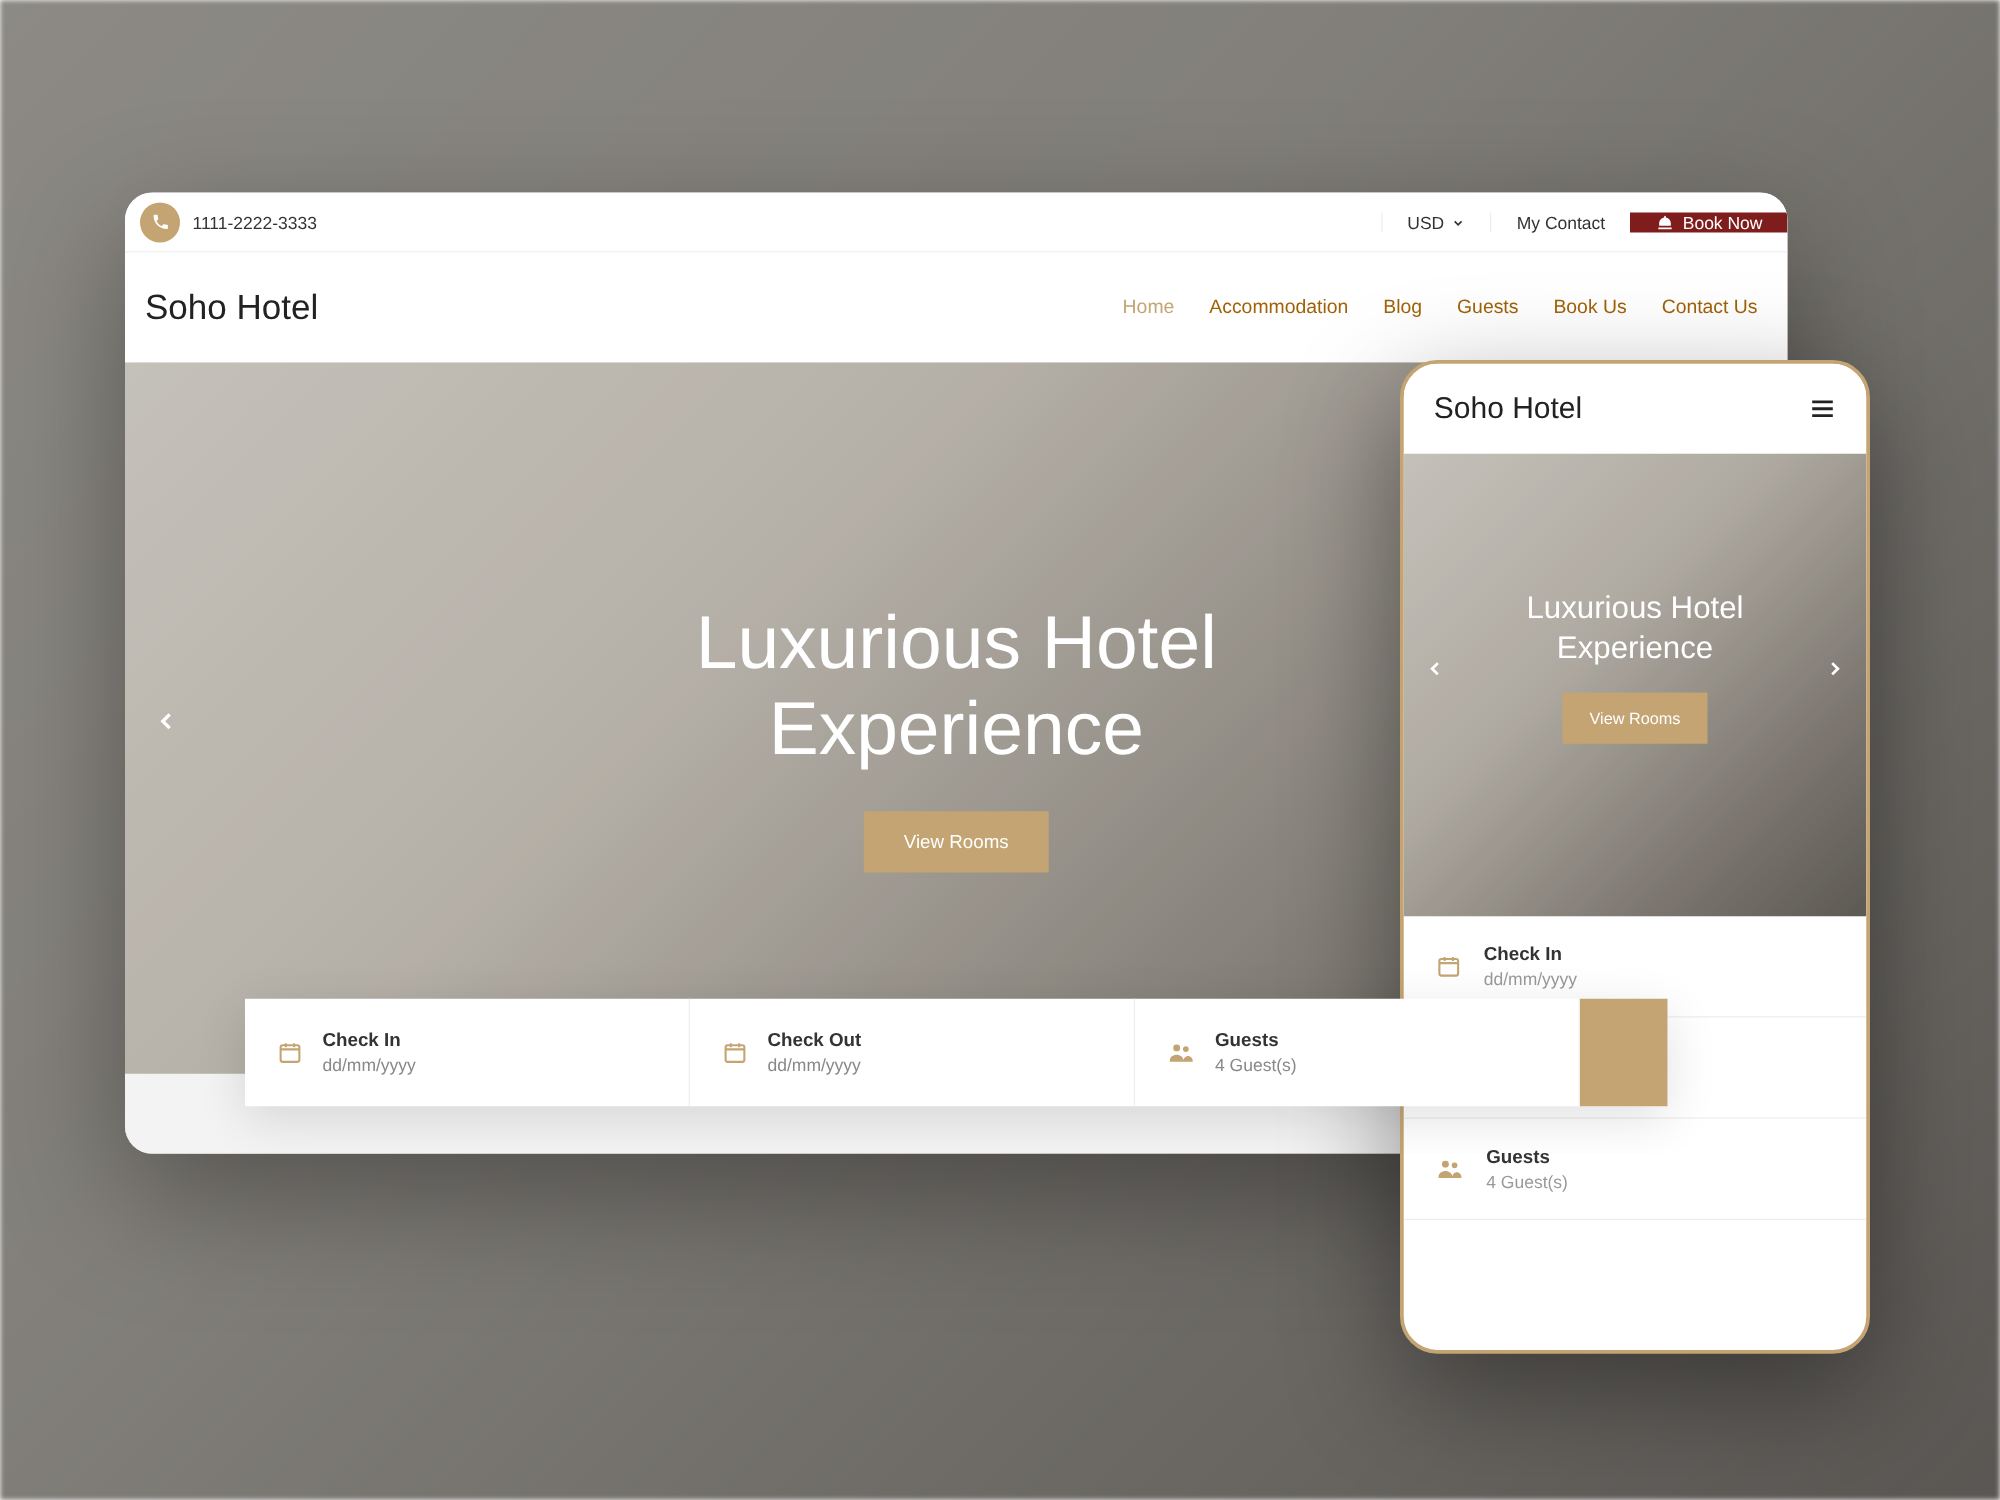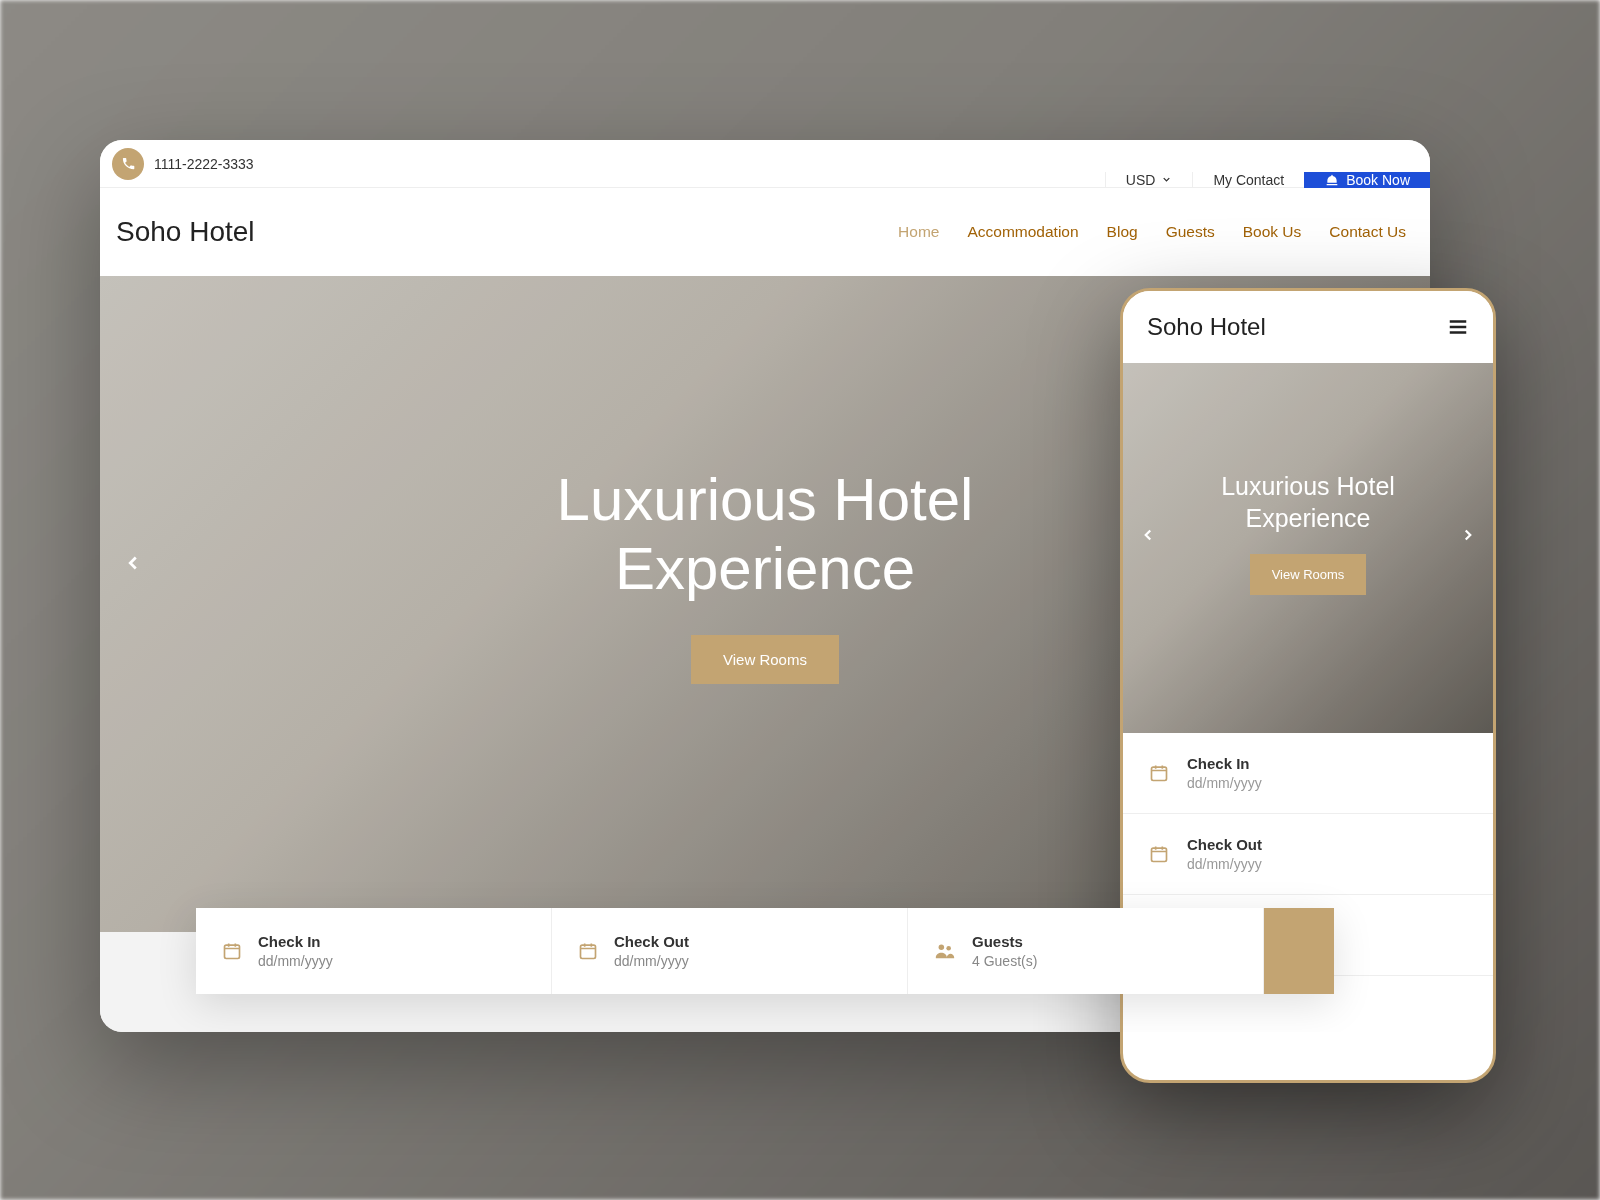--- a/index.html
+++ b/index.html
@@ -22,23 +22,23 @@
   content: '';
   position: absolute;
   inset: 0;
   background: rgba(0,0,0,0.35);
 }
 
 
 .desktop {
   position: absolute;
   left: 100px;
-  top: 140px;
+  top: 154px;
   width: 1330px;
-  height: 892px;
+  height: 769px;
   background: #f3f3f3;
   border-radius: 22px;
   overflow: hidden;
   box-shadow: 0 34px 100px rgba(0,0,0,0.35);
 }
 
 
 .topbar {
   display: flex;
   align-items: center;
@@ -65,35 +65,35 @@
   height: 32px;
   border-radius: 50%;
   background: #c3a472;
   display: flex;
   align-items: center;
   justify-content: center;
   color: #fff;
 }
 .topbar-right {
   display: flex;
-  align-items: center;
+  align-items: flex-start;
   height: 100%;
   margin-top: 32px;
 }
 .topbar-cell {
   display: flex;
   align-items: center;
   padding: 0 20px;
   border-left: 1px solid #eee;
   font-size: 14px;
   color: #333;
   gap: 6px;
 }
 .book-now {
-  background: #1d4ed8;
+  background: #7f1d1d;
   color: #fff;
   border: none;
   font-weight: 500;
 }
 
 
 .navbar {
   display: flex;
   align-items: center;
   justify-content: space-between;

